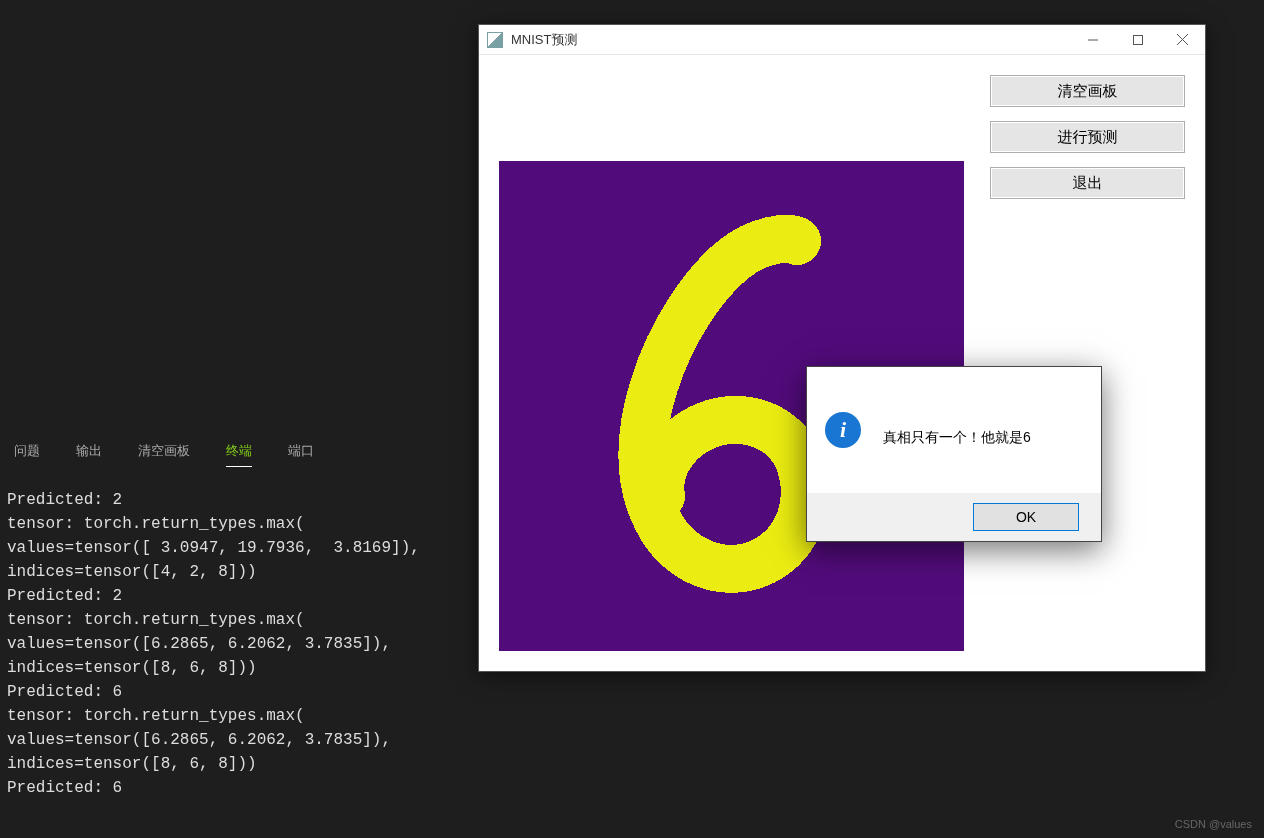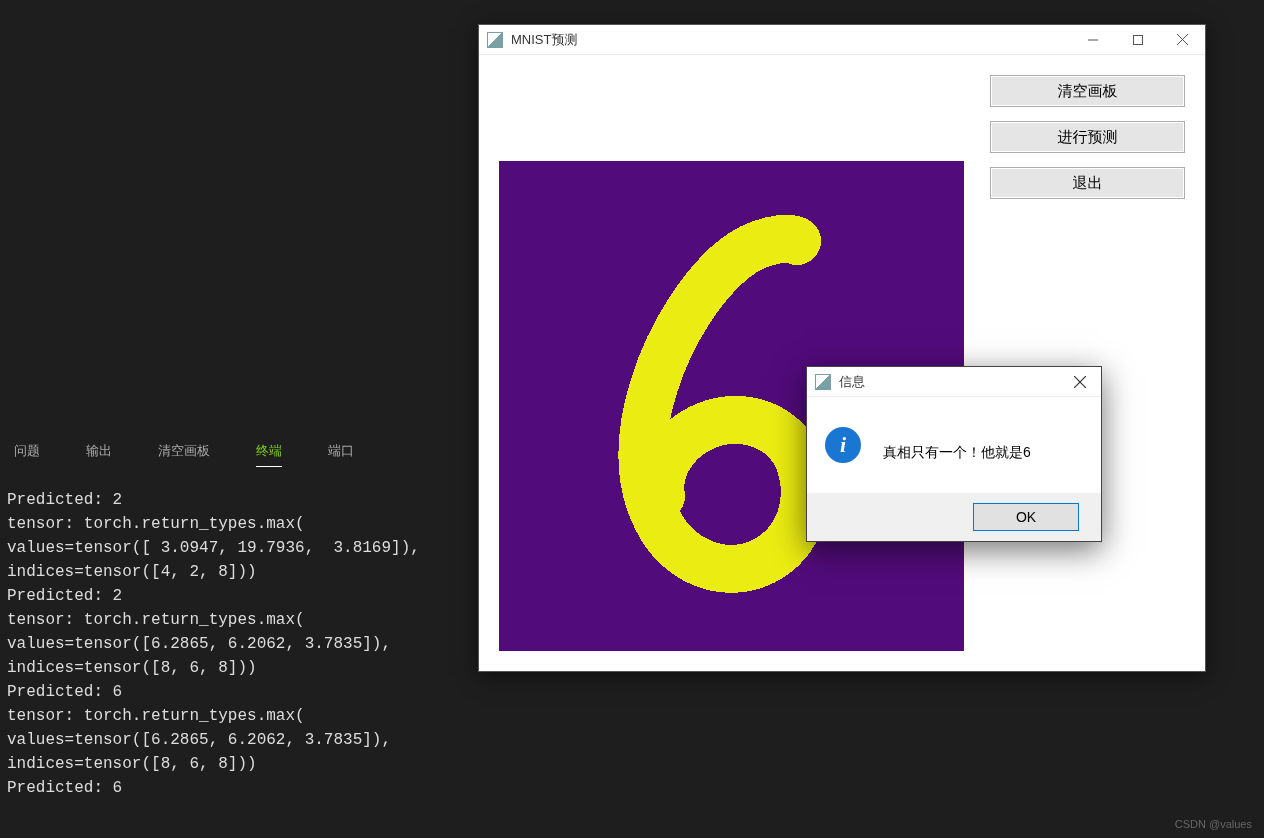--- a/index.html
+++ b/index.html
@@ -11,21 +11,21 @@
     position: relative;
     overflow: hidden;
   }
   
   
   .term-tabs {
     position: absolute;
     left: 14px;
     top: 442px;
     display: flex;
-    gap: 46px;
+    gap: 36px;
     font-size: 13px;
     color: #aaa;
   }
   .term-tab { cursor: pointer; padding-bottom: 6px; }
   .term-tab.active { color: #84cc16; border-bottom: 1px solid #fff; }
   
   .term-output {
     position: absolute;
     left: 7px;
     top: 488px;
@@ -238,30 +238,20 @@
     </div>
     <div class="btn-col">
       <div class="app-btn">清空画板</div>
       <div class="app-btn">进行预测</div>
       <div class="app-btn">退出</div>
     </div>
   </div>
 </div>
 
 <div class="msgbox">
-  <div class="msg-title">
-    <div class="titlebar-icon"></div>
-    <div class="msg-title-text">信息</div>
-    <div class="msg-close">
-      <svg width="12" height="12">
-          <line x1="0" y1="0" x2="12" y2="12"></line>
-          <line x1="12" y1="0" x2="0" y2="12"></line>
-        </svg>
-    </div>
-  </div>
   <div class="msg-body">
     <div class="info-icon">i</div>
     <div class="msg-text">真相只有一个！他就是6</div>
   </div>
   <div class="msg-footer">
     <div class="ok-btn">OK</div>
   </div>
 </div>
 
 <div class="watermark">CSDN @values</div>

